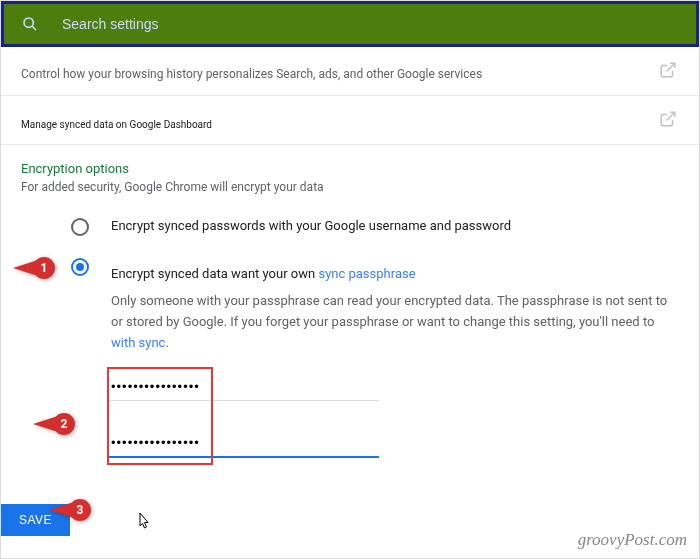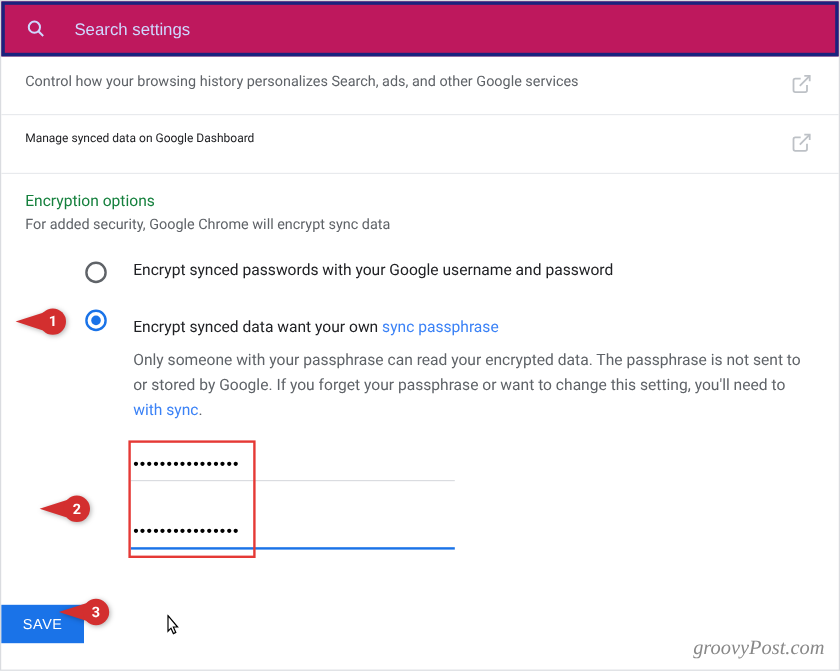--- a/index.html
+++ b/index.html
@@ -8,21 +8,21 @@
       font-size: 13px;
       color: #5f6368;
       background: #fff;
       width: 700px;
       height: 559px;
       position: relative;
       overflow: hidden;
       border: 1px solid #dadce0;
     }
     .search-bar {
-      background: #be185d;
+      background: #4d7c0f;
       border: 3px solid #1a237e;
       display: flex;
       align-items: center;
       padding: 10px 18px;
       color: #fff;
       height: 46px;
     }
     .search-bar .icon { margin-right: 24px; font-size: 16px; color: #cfd8ff; display:flex; align-items:center;}
     .search-bar input {
       background: transparent;
@@ -32,21 +32,21 @@
       outline: none;
       width: 100%;
     }
     .search-bar input::placeholder { color: #cfd8ff; }
     .content { padding: 0; }
     .row {
       padding: 14px 20px;
       border-top: 1px solid #e8eaed;
       display: flex;
       justify-content: space-between;
-      align-items: flex-start;
+      align-items: flex-end;
     }
     .row-text { color: #202124; font-size: 10px; }
     .row-sub { color: #5f6368; font-size: 12px; }
     .ext-icon {
       width: 20px; height: 20px; color: #bdc1c6;
     }
     .section-head { padding: 16px 20px 4px; color: #15803d; font-size: 13px; }
     .section-sub { padding: 0 20px 12px; color: #5f6368; font-size: 12px; }
     .radio-group { padding: 0 20px; }
     .radio-row {
@@ -178,21 +178,21 @@
       <svg width="18" height="18" viewBox="0 0 24 24" fill="none" stroke="currentColor" stroke-width="2">
           <path d="M18 13v6a2 2 0 0 1-2 2H5a2 2 0 0 1-2-2V8a2 2 0 0 1 2-2h6"></path>
           <polyline points="15 3 21 3 21 9"></polyline>
           <line x1="10" y1="14" x2="21" y2="3"></line>
         </svg>
     </span>
   </div>
 
   <div style="border-top:1px solid #e8eaed;">
     <div class="section-head">Encryption options</div>
-    <div class="section-sub">For added security, Google Chrome will encrypt sync data</div>
+    <div class="section-sub">For added security, Google Chrome will encrypt your data</div>
 
     <div class="radio-group">
 
       <div class="radio-row">
         <div class="radio"></div>
         <div class="radio-content">Encrypt synced passwords with your Google username and password</div>
       </div>
 
       <div class="radio-row" style="padding-top:18px;">
         <div class="radio selected"></div>

